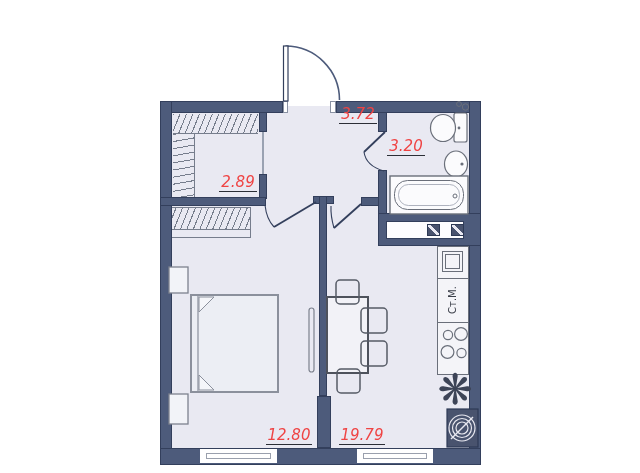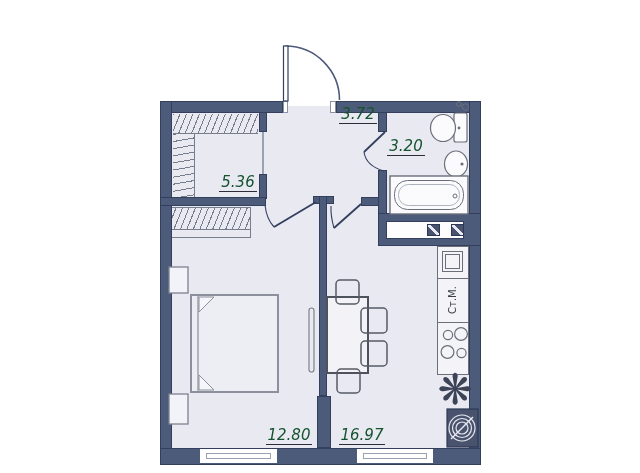--- a/index.html
+++ b/index.html
@@ -15,21 +15,21 @@
   .hatch-steep{background-image:repeating-linear-gradient(112deg,#767d8c 0,#767d8c 1px,transparent 1px,transparent 6px);}
   .hatch-flat{background-image:repeating-linear-gradient(170deg,#767d8c 0,#767d8c 1px,transparent 1px,transparent 7px);}
   .thinline{background:#767d8c;}
   .greyline{background:#9aa2b2;}
   .strip-border{border:1px solid #767d8c;background:transparent;}
   .counter{background:#f4f4f8;border:1px solid #6a6f7a;}
   .counter-div{background:#6a6f7a;}
   .sq{border:1px solid #6a6f7a;background:#f4f4f8;}
   .win{background:#ffffff;}
   .win-frame{border:1px solid #9aa0ad;background:#ffffff;}
-  .area-label{color:#14532d;font-style:italic;font-size:15px;text-align:center;line-height:18px;}
+  .area-label{color:#ef4444;font-style:italic;font-size:15px;text-align:center;line-height:18px;}
   .area-label span{border-bottom:1px solid #2b2e36;padding:0 2px;}
   .rot-label{color:#3a3e48;font-size:10px;text-align:center;transform:rotate(-90deg);transform-origin:center;line-height:12px;}
   svg{position:absolute;left:0;top:0;pointer-events:none;}
 </style>
 </head>
 <body>
 
 <div id="stage">
 
   <div class="abs floor" style="left:166px;top:106px;width:310px;height:350px;"></div>
@@ -156,32 +156,32 @@
       <path d="M199,297 L214,297 L199,312 Z" fill="#f5f6fa" stroke="#8b909c" stroke-width="1"></path>
       <path d="M199,390 L214,390 L199,375 Z" fill="#f5f6fa" stroke="#8b909c" stroke-width="1"></path>
     </g>
 
     <g>
       <rect x="309" y="308" width="5" height="64" rx="2.5" fill="none" stroke="#7d828e" stroke-width="1.2"></rect>
     </g>
   </svg>
 
   <div class="abs area-label" style="left:211px;top:173px;width:54px;">
-    <span>5.36</span>
+    <span>2.89</span>
   </div>
   <div class="abs area-label" style="left:331px;top:105px;width:54px;">
     <span>3.72</span>
   </div>
   <div class="abs area-label" style="left:379px;top:105px;width:54px;margin-top:32px;">
     <span>3.20</span>
   </div>
   <div class="abs area-label" style="left:260px;top:426px;width:58px;font-style:italic;">
     <span>12.80</span>
   </div>
   <div class="abs area-label" style="left:333px;top:426px;width:58px;">
-    <span>16.97</span>
+    <span>19.79</span>
   </div>
 
   <div class="abs rot-label" style="left:423px;top:294px;width:60px;height:12px;">
     <span>Ст.М.</span>
   </div>
 
 </div>
 
 </body></html>

